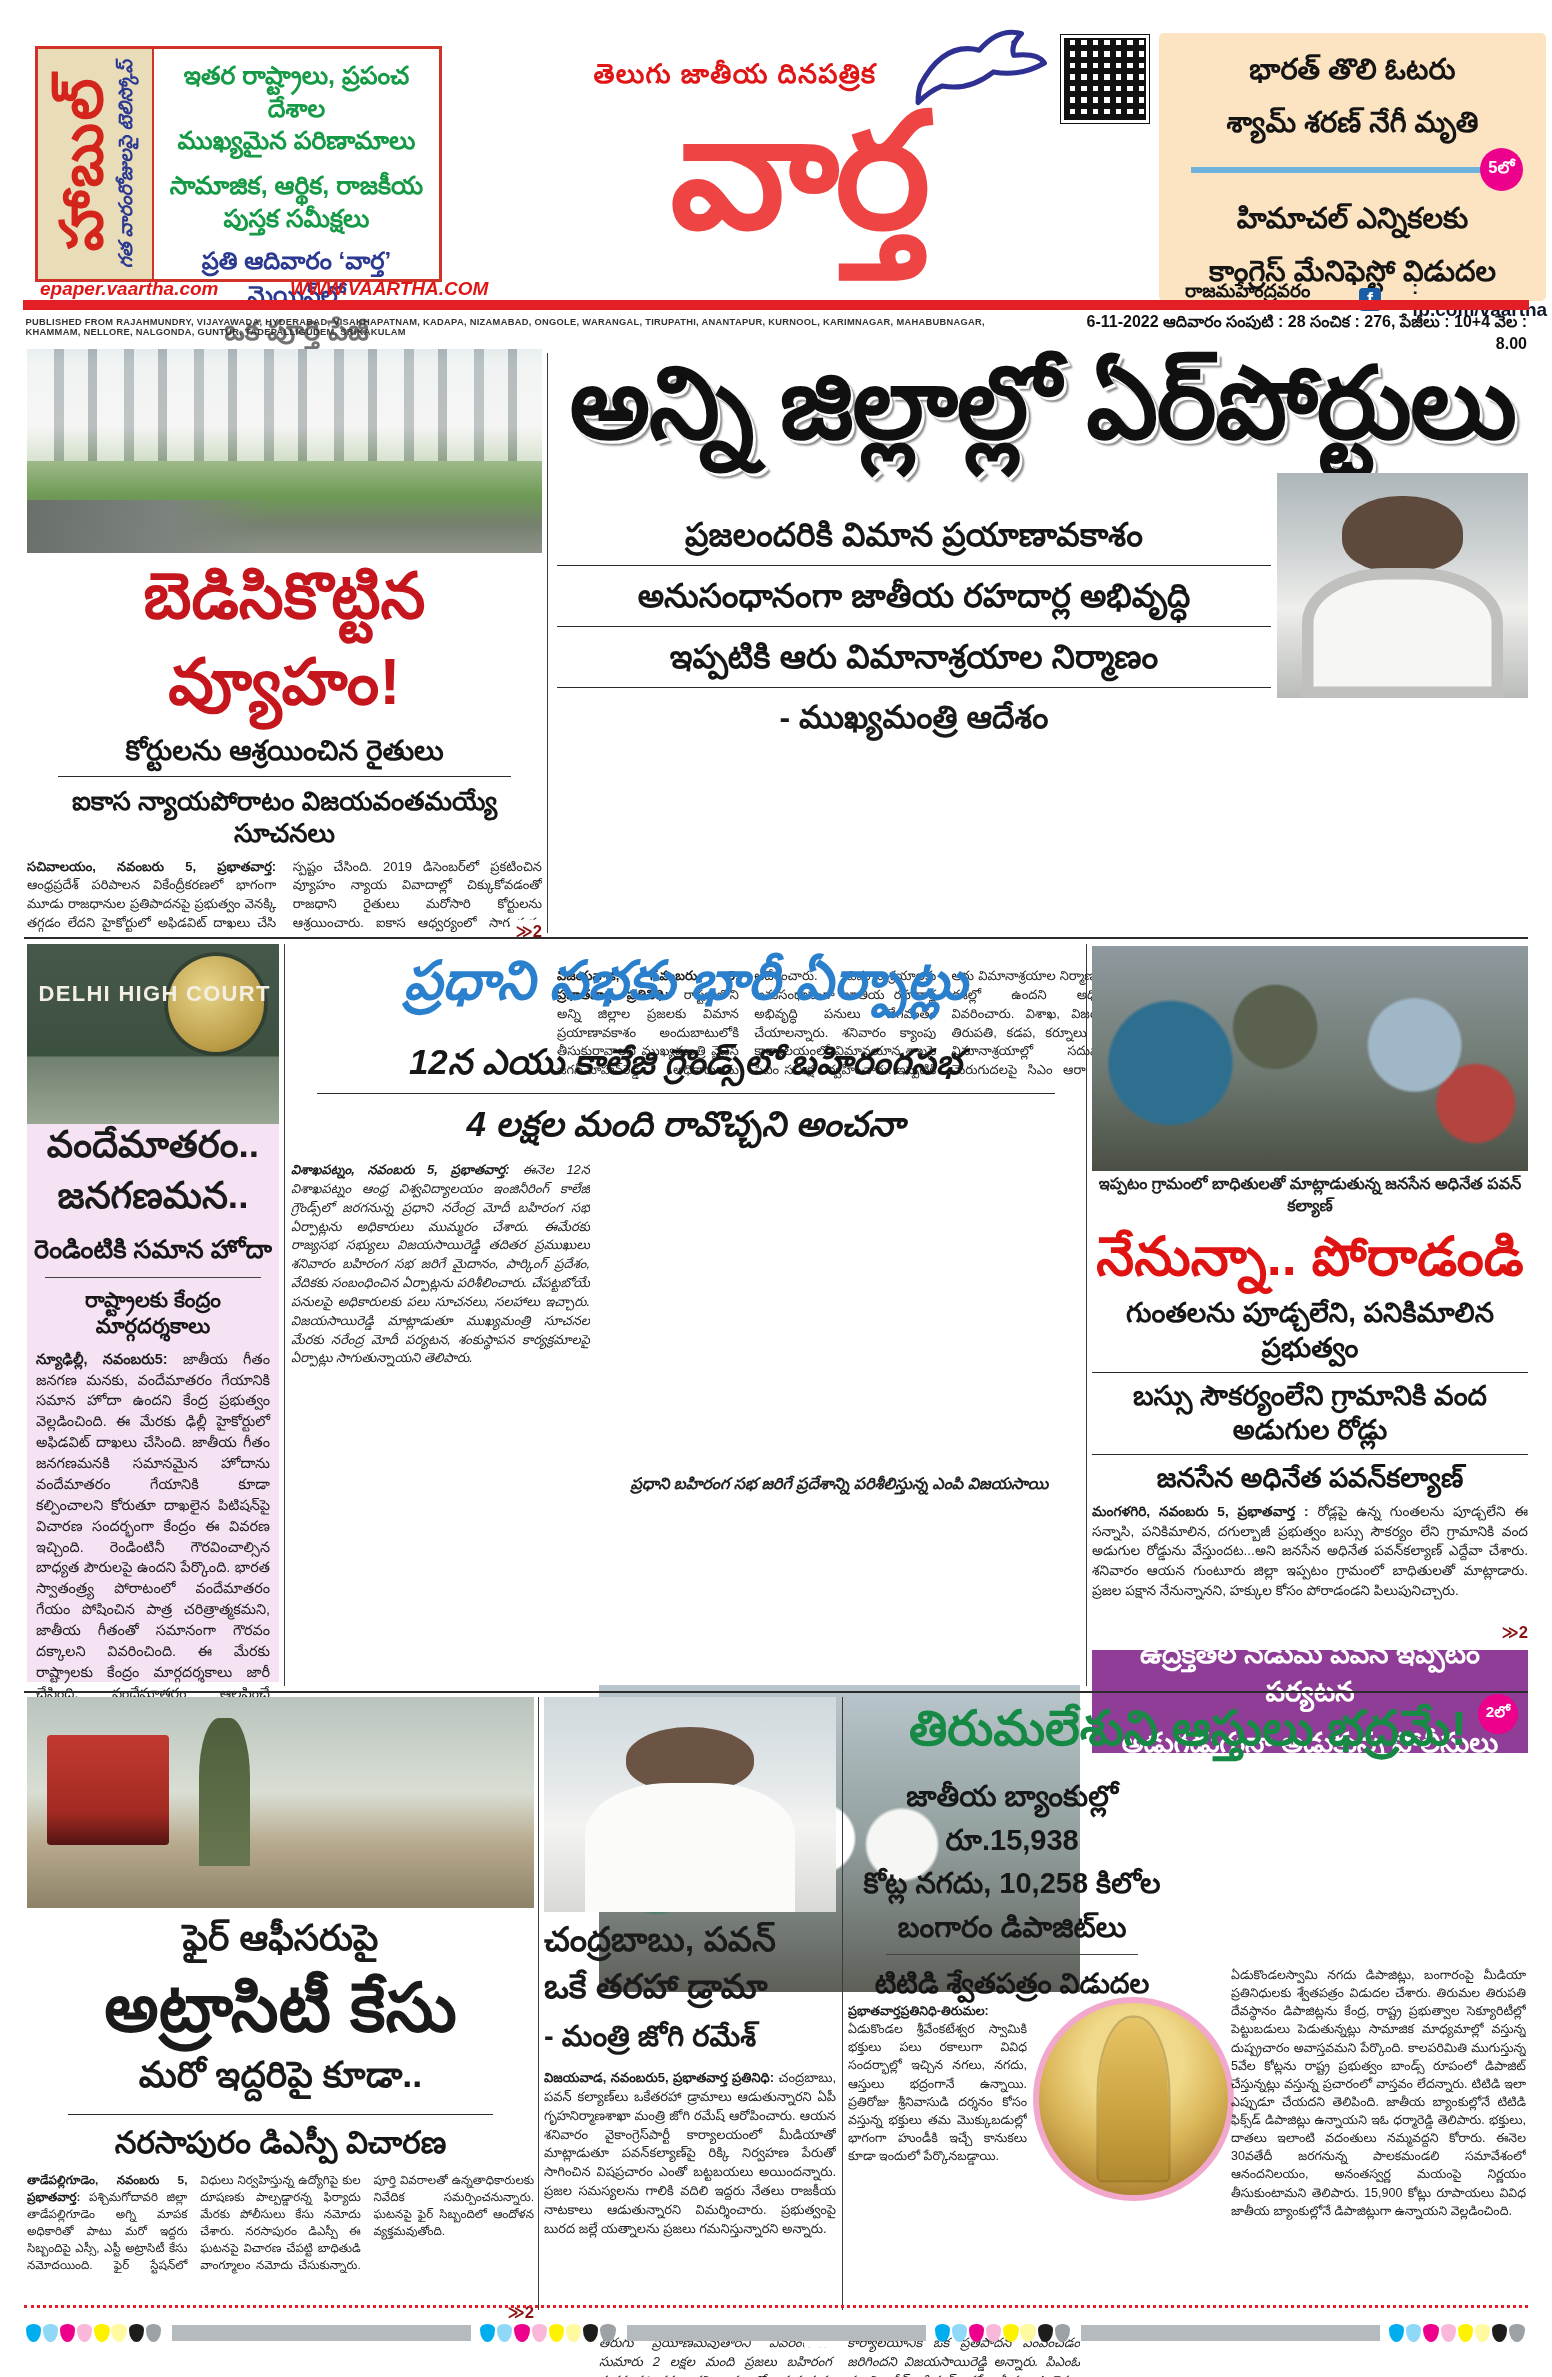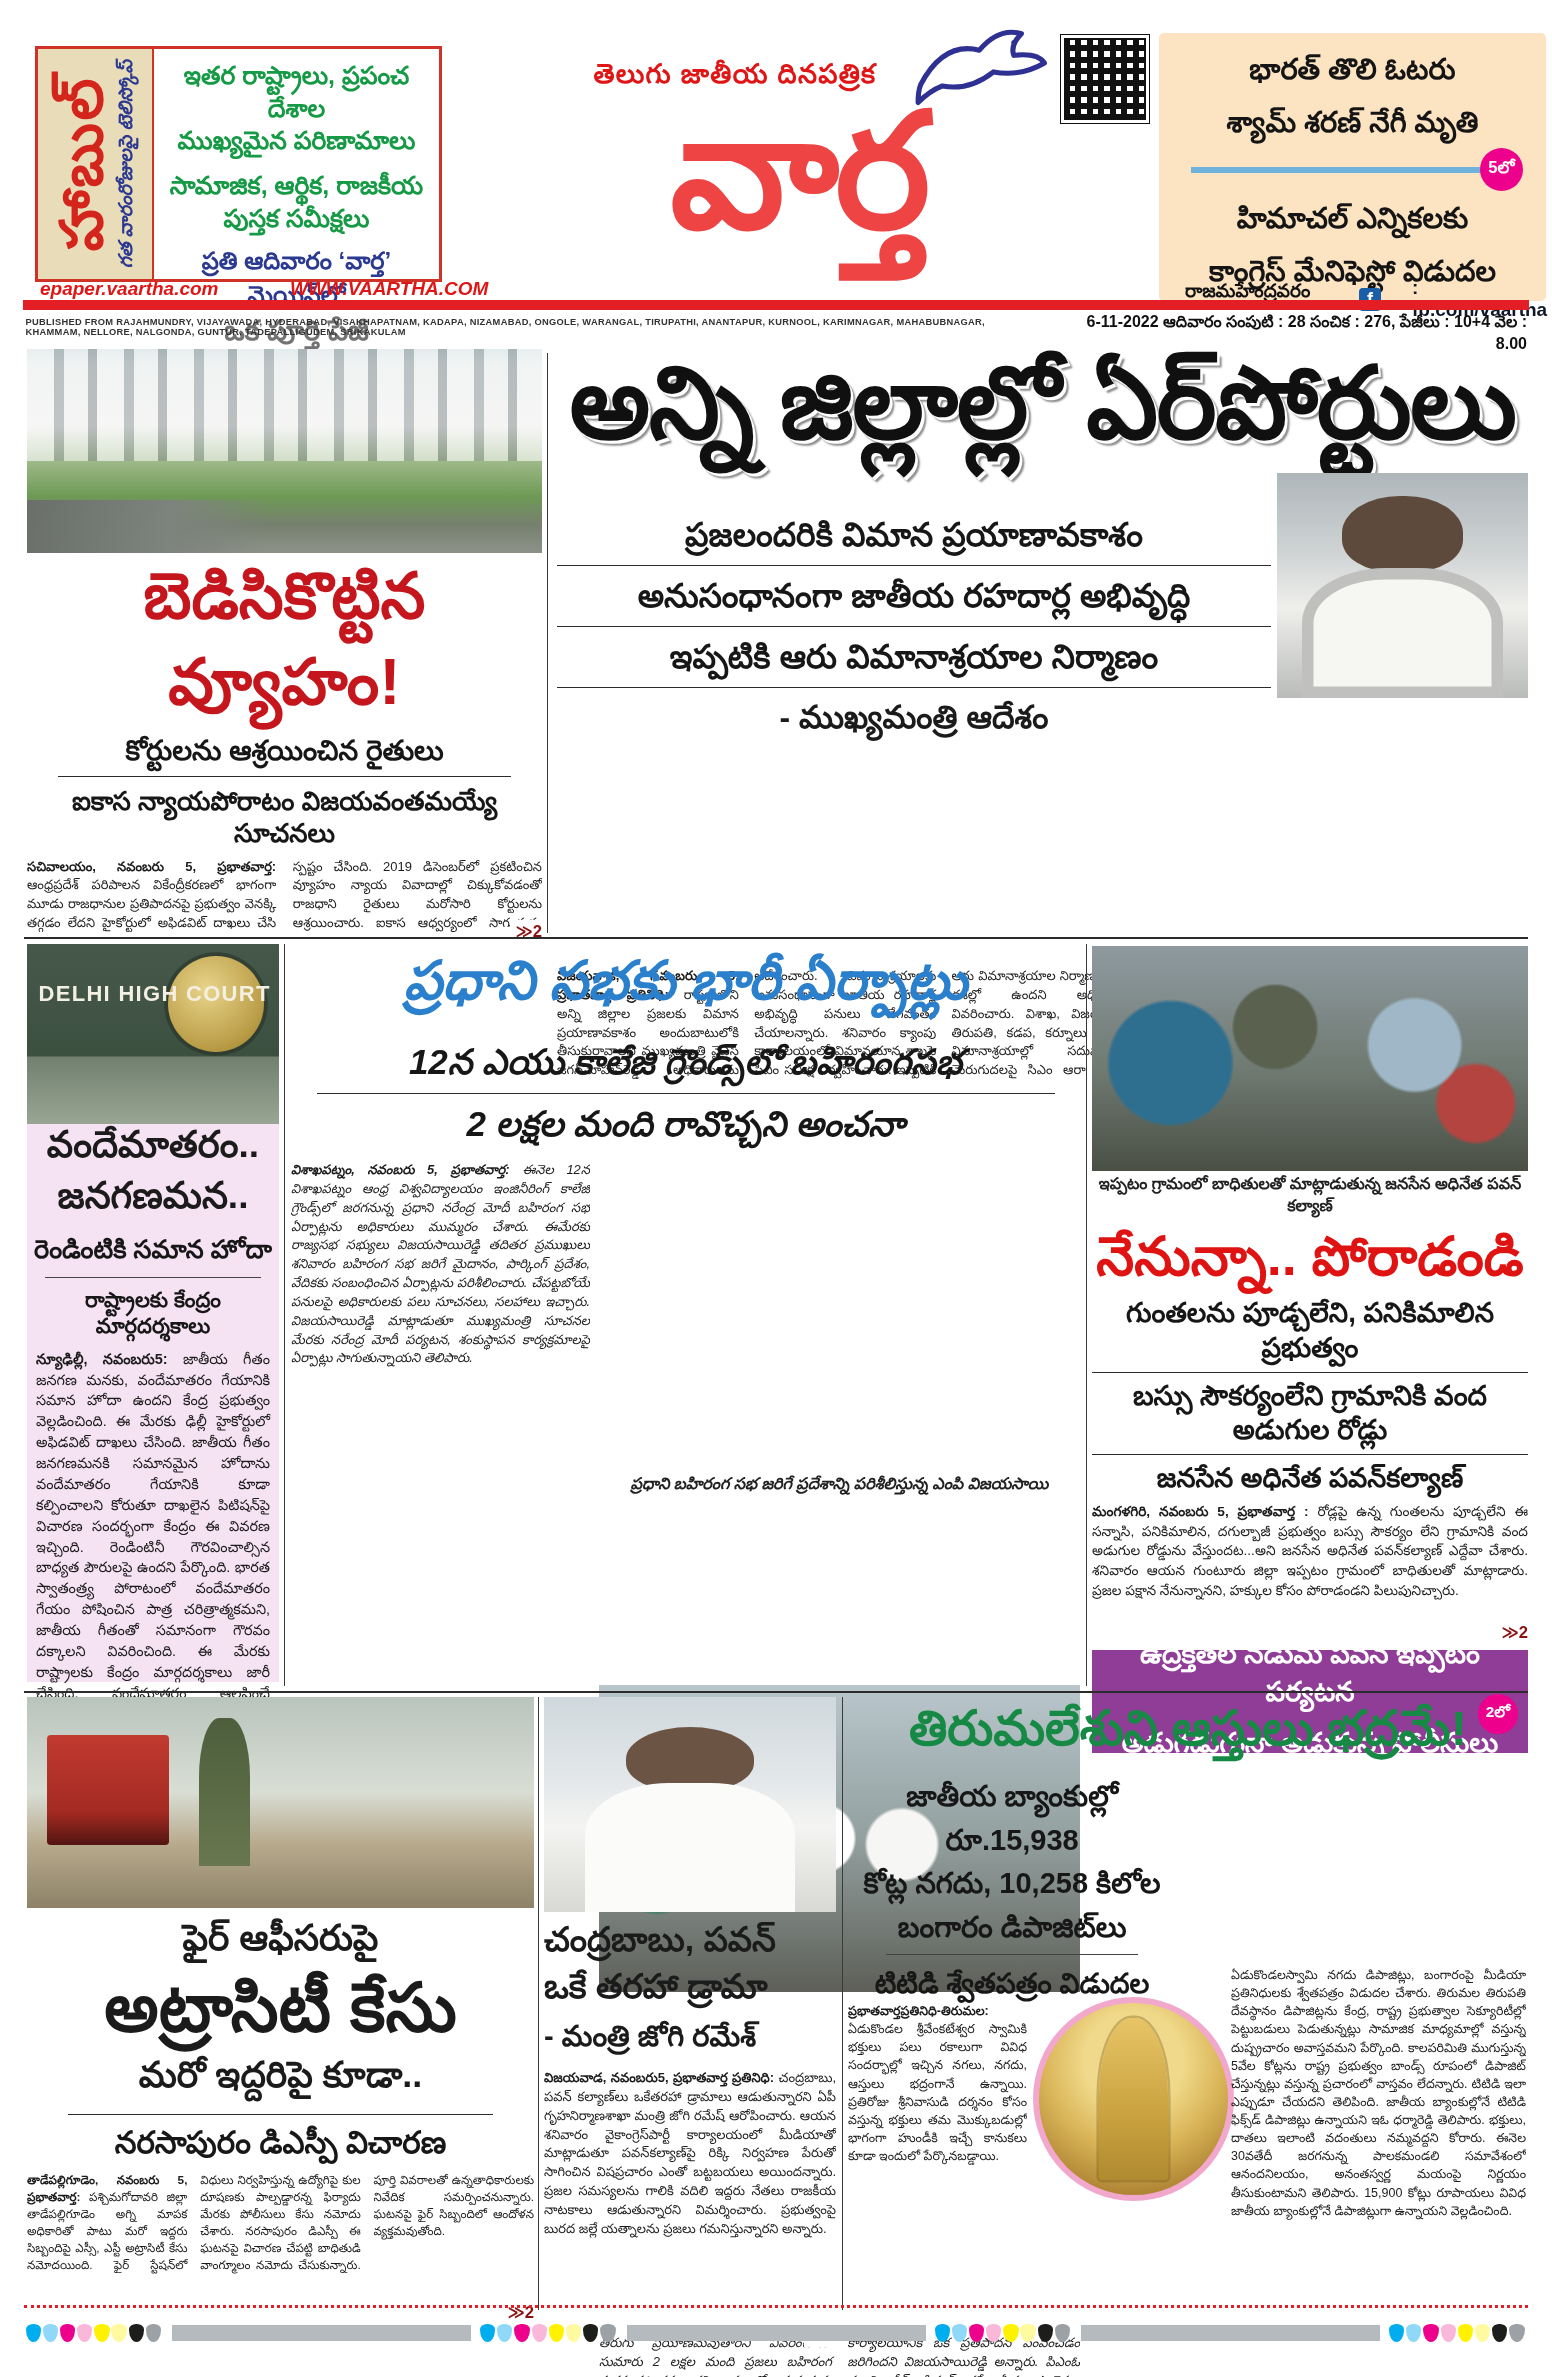--- a/index.html
+++ b/index.html
@@ -184,21 +184,21 @@
       <b>న్యూఢిల్లీ, నవంబరు5:</b>
       <span>జాతీయ గీతం జనగణ మనకు, వందేమాతరం గేయానికి సమాన హోదా ఉందని కేంద్ర ప్రభుత్వం వెల్లడించింది. ఈ మేరకు ఢిల్లీ హైకోర్టులో అఫిడవిట్ దాఖలు చేసింది. జాతీయ గీతం జనగణమనకి సమానమైన హోదాను వందేమాతరం గేయానికి కూడా కల్పించాలని కోరుతూ దాఖలైన పిటిషన్‌పై విచారణ సందర్భంగా కేంద్రం ఈ వివరణ ఇచ్చింది. రెండింటినీ గౌరవించాల్సిన బాధ్యత పౌరులపై ఉందని పేర్కొంది. భారత స్వాతంత్ర్య పోరాటంలో వందేమాతరం గేయం పోషించిన పాత్ర చరిత్రాత్మకమని, జాతీయ గీతంతో సమానంగా గౌరవం దక్కాలని వివరించింది. ఈ మేరకు రాష్ట్రాలకు కేంద్రం మార్గదర్శకాలు జారీ చేసింది. వందేమాతరం ఆలపించే సందర్భాల్లో పాటించాల్సిన నియమాలను అందులో పొందుపరిచింది.</span>
     </div>
   </div>
 
   <div class="abs vrule" style="left:284px;top:944px;height:742px;"></div>
 
   <div class="abs" style="left:291px;top:949px;width:789px;height:733px;font-style:italic;">
     <div class="abs hlBlue c" style="left:0;top:0;width:100%;font-size:54px;">ప్రధాని సభకు భారీ ఏర్పాట్లు</div>
     <div class="abs c sdeck" style="left:25.5px;top:82px;width:738px;font-size:35px;padding:9px 0;border-bottom:1.9px solid #2b2b2b;">12న ఎయు కాలేజి గ్రౌండ్స్‌లో బహిరంగసభ</div>
-    <div class="abs c sdeck" style="left:25.5px;top:143px;width:738px;font-size:35px;padding:10.2px 0;">2 లక్షల మంది రావొచ్చని అంచనా</div>
+    <div class="abs c sdeck" style="left:25.5px;top:143px;width:738px;font-size:35px;padding:10.2px 0;">4 లక్షల మంది రావొచ్చని అంచనా</div>
     <div class="abs body j" style="left:0;top:212px;width:299px;height:521px;">
       <b>విశాఖపట్నం, నవంబరు 5, ప్రభాతవార్త:</b>
       <span>ఈనెల 12న విశాఖపట్నం ఆంధ్ర విశ్వవిద్యాలయం ఇంజినీరింగ్ కాలేజి గ్రౌండ్స్‌లో జరగనున్న ప్రధాని నరేంద్ర మోదీ బహిరంగ సభ ఏర్పాట్లను అధికారులు ముమ్మరం చేశారు. ఈమేరకు రాజ్యసభ సభ్యులు విజయసాయిరెడ్డి తదితర ప్రముఖులు శనివారం బహిరంగ సభ జరిగే మైదానం, పార్కింగ్ ప్రదేశం, వేదికకు సంబంధించిన ఏర్పాట్లను పరిశీలించారు. చేపట్టబోయే పనులపై అధికారులకు పలు సూచనలు, సలహాలు ఇచ్చారు. విజయసాయిరెడ్డి మాట్లాడుతూ ముఖ్యమంత్రి సూచనల మేరకు నరేంద్ర మోదీ పర్యటన, శంకుస్థాపన కార్యక్రమాలపై ఏర్పాట్లు సాగుతున్నాయని తెలిపారు.</span>
     </div>
     <div class="abs ph ph-deleg" style="left:308px;top:215px;width:481px;height:307px;"></div>
     <div class="abs caption c" style="left:308px;top:526px;width:481px;">ప్రధాని బహిరంగ సభ జరిగే ప్రదేశాన్ని పరిశీలిస్తున్న ఎంపి విజయసాయి</div>
     <div class="abs body j" style="left:308px;top:557px;width:481px;height:176px;column-count:2;column-gap:15.3px;">
       <span>తిరుగు ప్రయాణమవుతారని వివరించారు. సుమారు 2 లక్షల మంది ప్రజలు బహిరంగ సభకు హాజరవుతారని, రాష్ట్రంలో జరుగుతున్న అభివృద్ధి పనులను ప్రధాని ఈ వేదికపై ప్రారంభిస్తారని తెలిపారు. ప్రధానమంత్రి కార్యాలయానికి ఒక ప్రతిపాదన పంపించడం జరిగిందని విజయసాయిరెడ్డి అన్నారు. పిఎంఓ నుంచి గ్రీన్ సిగ్నల్ వస్తే ఏడు ప్రాజెక్టుల శంకుస్థాపన కూడా ఇదే వేదికపై జరుగుతుందని తెలిపారు.</span>
       
     </div>

